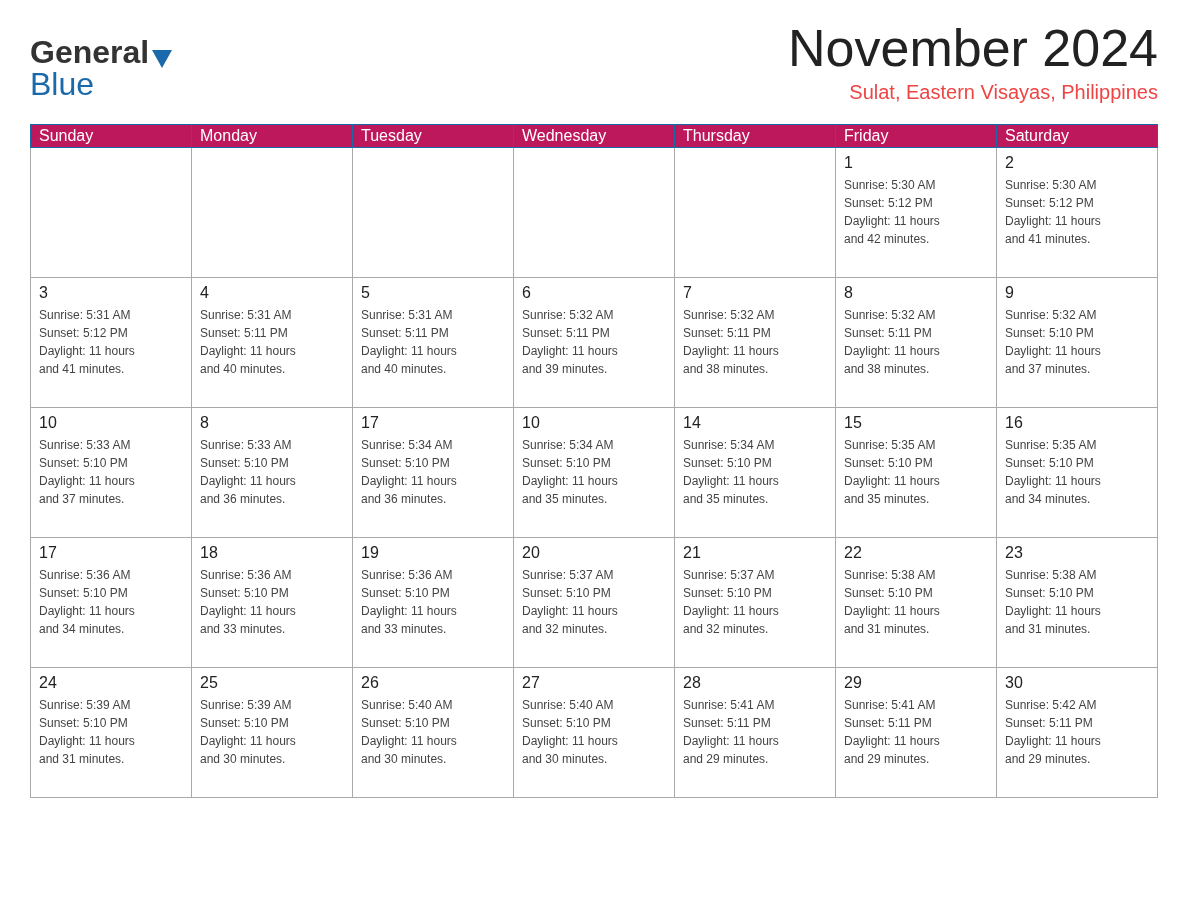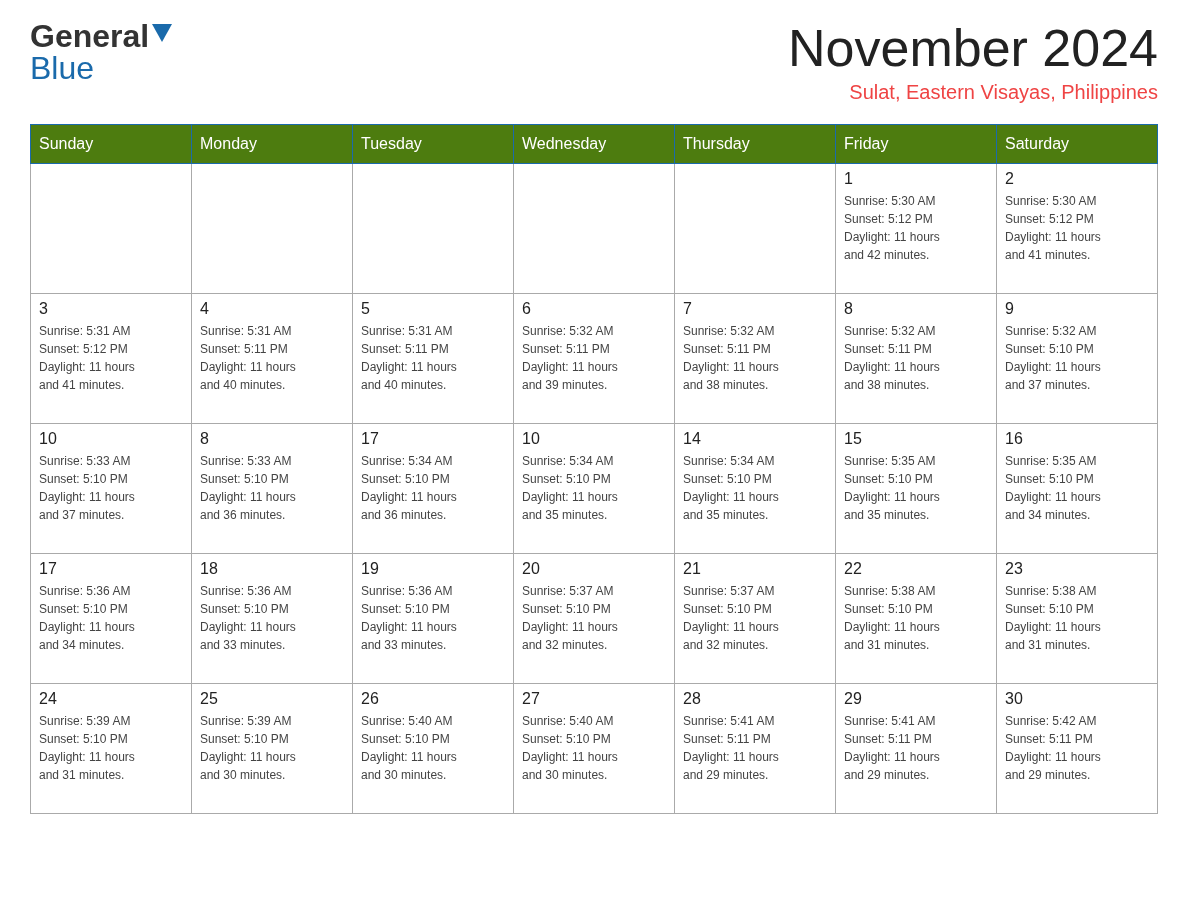--- a/index.html
+++ b/index.html
@@ -34,25 +34,25 @@
       font-size: 20px;
       color: #ef4444;
       margin-top: 4px;
     }
     .calendar-table {
       width: 100%;
       border-collapse: collapse;
       border: 1px solid #999;
     }
     .calendar-table th {
-      background-color: #4d7c0f;
+      background-color: #be185d;
       color: #fff;
       font-size: 16px;
       font-weight: normal;
-      padding: 10px 8px;
+      padding: 2px 8px;
       text-align: left;
       border: 1px solid #1a6aab;
     }
     .calendar-table td {
       vertical-align: top;
       border: 1px solid #aaa;
       padding: 6px 8px;
       width: calc(100% / 7);
       min-height: 110px;
     }
@@ -76,21 +76,21 @@
     }
     tr:first-child td {
       height: 130px;
     }
   </style>
 </head>
 <body>
 
 <div class="header">
   <div class="logo">
-    <div style="display:flex; align-items:flex-start;">
+    <div style="display:flex; align-items:flex-end;margin-top:16px;">
       <span style="font-size:32px; font-weight:bold; color:#333; line-height:1;">General</span>
       <span style="display:inline-block; width:0; height:0; border-left:10px solid transparent; border-right:10px solid transparent; border-top:18px solid #1a6aab; margin-left:3px; margin-top:4px;"></span>
     </div>
     <span style="font-size:32px; font-weight:normal; color:#1a6aab; line-height:1;">Blue</span>
   </div>
   <div class="title-block">
     <div class="month-title">November 2024</div>
     <div class="subtitle">Sulat, Eastern Visayas, Philippines</div>
   </div>
 </div>

